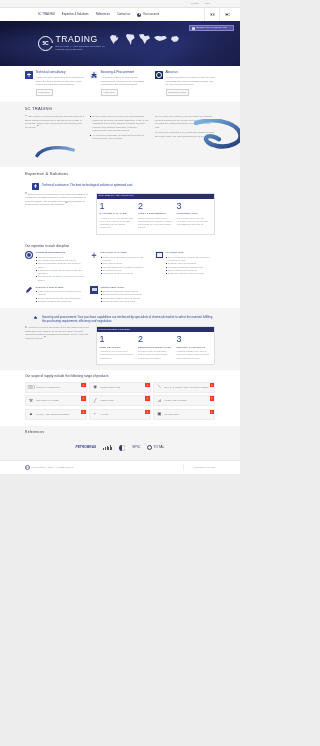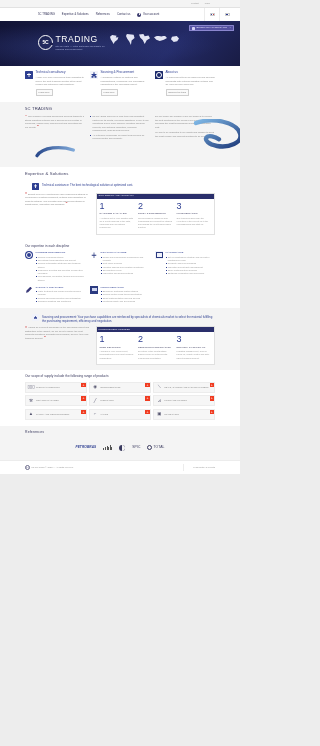--- a/index.html
+++ b/index.html
@@ -35,21 +35,21 @@
 
   
   .hero { height: 45px; background: linear-gradient(135deg,#111334 0%,#1b1f4d 40%,#232a66 70%,#191c44 100%); position: relative; overflow: hidden; }
   .hero::before { content:""; position:absolute; inset:0; background: radial-gradient(ellipse at 30% 55%, rgba(70,90,180,.30), transparent 62%); }
   .hero-badge { position: absolute; right: 6px; top: 4px; height: 6px; background: rgba(120,110,205,.62); border: 0.4px solid rgba(175,170,235,.6); border-radius: 0.6px; display: flex; align-items: center; gap: 1.5px; padding: 0 2px; }
   .hero-badge .bdg-ic { width: 3px; height: 3px; background: #d6d2f5; border-radius: 0.4px; }
   .hero-badge .bdg-tx { font-size: 2.2px; color: #e8e6ff; letter-spacing: .1px; white-space: nowrap; }
   .hero-badge .bdg-x { font-size: 2.4px; color: #d9d6f2; margin-left: 1px; }
 
   .hero-inner { position: relative; height: 100%; display: flex; align-items: center; padding-left: 38px; }
-  .logo-wrap { display: flex; align-items: flex-start; gap: 2.5px; }
+  .logo-wrap { display: flex; align-items: center; gap: 2.5px; }
   .logo-mark { width: 15px; height: 15px; border-radius: 50%; border: 0.9px solid #ffffff; display: flex; align-items: center; justify-content: center; position: relative; }
   .logo-mark::after { content:""; position:absolute; right: -1.2px; top: 6.2px; width: 3.4px; height: 2.4px; background: #1b1f4d; }
   .logo-mark span { font-size: 5px; color: #fff; font-weight: bold; letter-spacing: -0.2px; }
   .logo-txt .lt-main { font-size: 8.6px; color: #fff; letter-spacing: 0.5px; line-height: 1; }
   .logo-txt .lt-sub { font-size: 2.1px; color: #b9c0e8; letter-spacing: .12px; margin-top: 1.4px; }
   .logo-txt .lt-sub2 { font-size: 2.1px; color: #b9c0e8; letter-spacing: .12px; }
 
   .worldmap { position: absolute; left: 110px; top: 13px; display: flex; gap: 4px; align-items: flex-start; opacity: .93; }
   .cont { background: #f2f4ff; }
   .c1 { width: 12px; height: 9px; clip-path: polygon(18% 0,55% 8%,48% 28%,70% 24%,62% 52%,40% 74%,30% 100%,18% 72%,6% 48%,0 20%); margin-top: 1px; }

